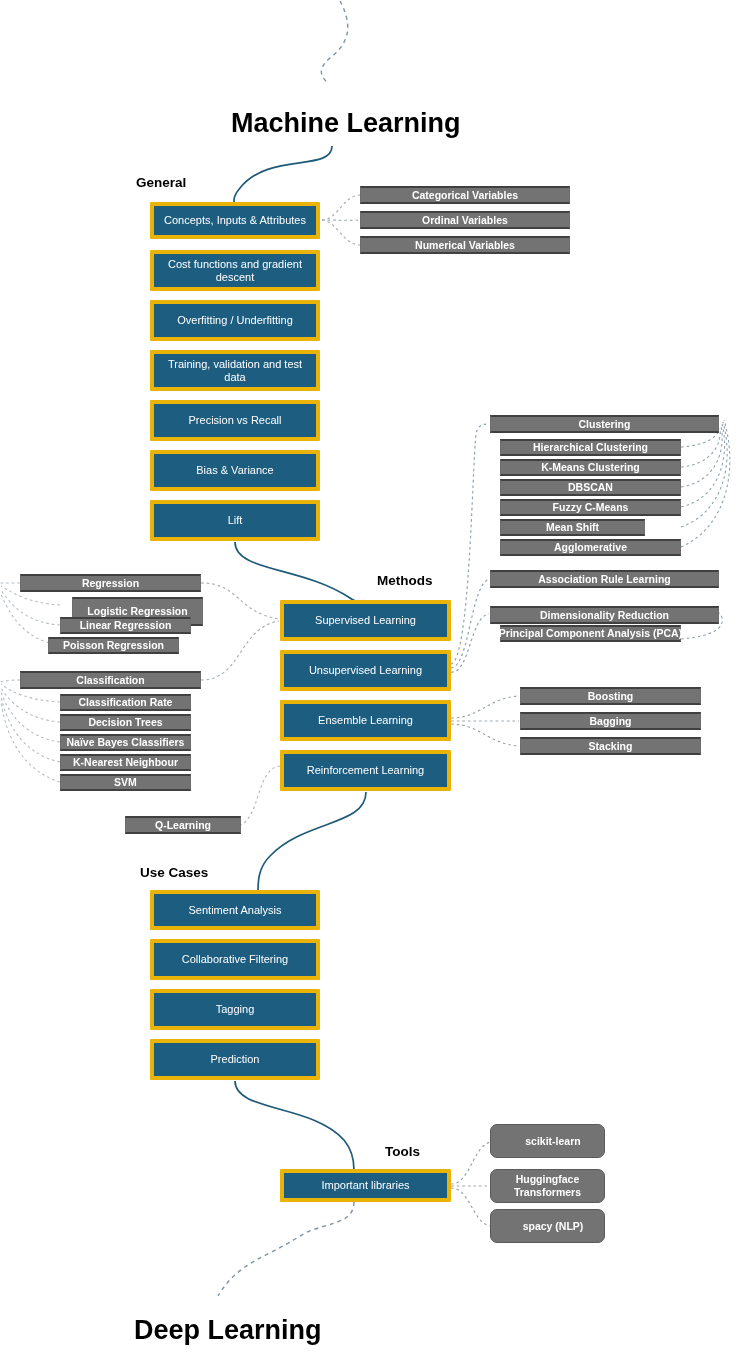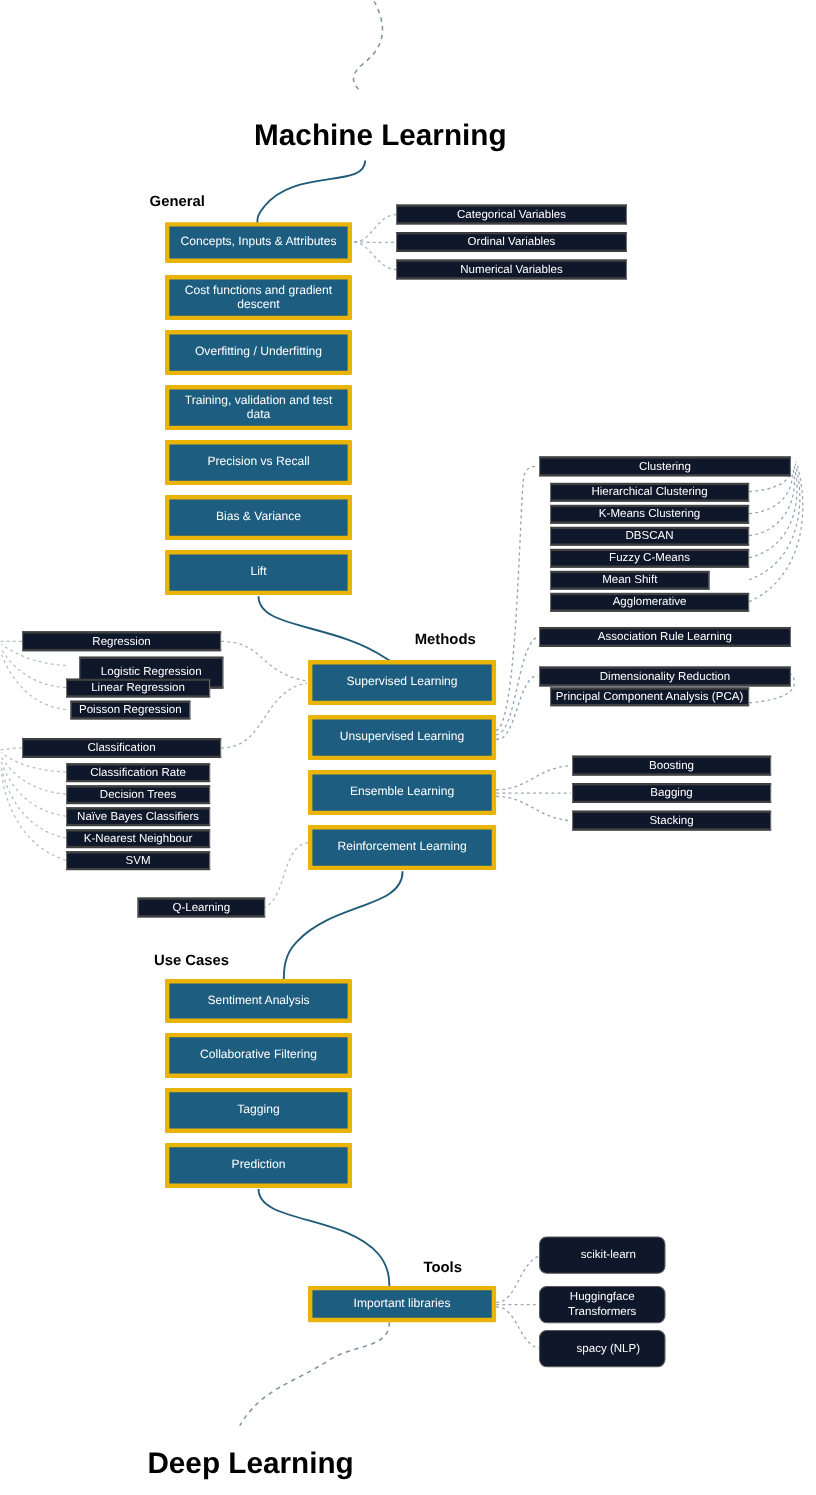--- a/index.html
+++ b/index.html
@@ -11,23 +11,23 @@
   .node{position:absolute;box-sizing:border-box;display:flex;align-items:center;
         justify-content:center;text-align:center;color:#ffffff;line-height:1.15;
         white-space:nowrap;}
 
   
   .blue{background:#1d5d80;border:4px solid #eab308;border-radius:1px;
         font-size:11px;font-weight:400;}
   .blue.two-line{white-space:normal;padding:0 6px;}
 
   
-  .gray{background:#0f172a;border-top:2px solid #404040;border-bottom:2px solid #404040;
+  .gray{background:#737373;border-top:2px solid #404040;border-bottom:2px solid #404040;
         border-left:1px solid #6d6d6d;border-right:1px solid #6d6d6d;
-        font-size:10.5px;font-weight:400;}
+        font-size:10.5px;font-weight:700;}
   
   .gray.rounded{border-radius:7px;border:1px solid #5a5a5a;font-size:10.5px;padding-left:11px;}
   .gray.rounded.two-line{white-space:normal;padding:0 6px;line-height:1.2;}
   .gray.clip{overflow:visible;}
 
   
   .section-label{position:absolute;color:#000000;font-weight:bold;font-size:13.5px;
                  white-space:nowrap;}
   
   .big-title{position:absolute;color:#000000;font-weight:bold;font-size:27px;
@@ -118,21 +118,21 @@
   <div class="node gray" style="left:360px;top:236px;width:210px;height:18px;">Numerical Variables</div>
 
   <div class="node blue" style="left:280px;top:600px;width:171px;height:41px;">Supervised Learning</div>
   <div class="node blue" style="left:280px;top:650px;width:171px;height:41px;">Unsupervised Learning</div>
   <div class="node blue" style="left:280px;top:700px;width:171px;height:41px;">Ensemble Learning</div>
   <div class="node blue" style="left:280px;top:750px;width:171px;height:41px;">Reinforcement Learning</div>
 
   <div class="node gray" style="left:20px;top:574px;width:181px;height:18px;">Regression</div>
   <div class="node gray" style="left:60px;top:597px;width:131px;height:29px;margin-left:12px;">Logistic Regression</div>
   <div class="node gray" style="left:60px;top:617px;width:131px;height:17px;">Linear Regression</div>
-  <div class="node gray" style="left:64px;top:637px;width:109px;height:17px;text-align:center;">Poisson Regression</div>
+  <div class="node gray" style="left:48px;top:637px;width:131px;height:17px;text-align:center;">Poisson Regression</div>
 
   <div class="node gray" style="left:20px;top:671px;width:181px;height:18px;">Classification</div>
   <div class="node gray" style="left:60px;top:694px;width:131px;height:17px;">Classification Rate</div>
   <div class="node gray" style="left:60px;top:714px;width:131px;height:17px;">Decision Trees</div>
   <div class="node gray" style="left:60px;top:734px;width:131px;height:17px;">Naïve Bayes Classifiers</div>
   <div class="node gray" style="left:60px;top:754px;width:131px;height:17px;">K-Nearest Neighbour</div>
   <div class="node gray" style="left:60px;top:774px;width:131px;height:17px;">SVM</div>
 
   <div class="node gray" style="left:490px;top:415px;width:229px;height:18px;">Clustering</div>
   <div class="node gray" style="left:500px;top:439px;width:181px;height:17px;">Hierarchical Clustering</div>

